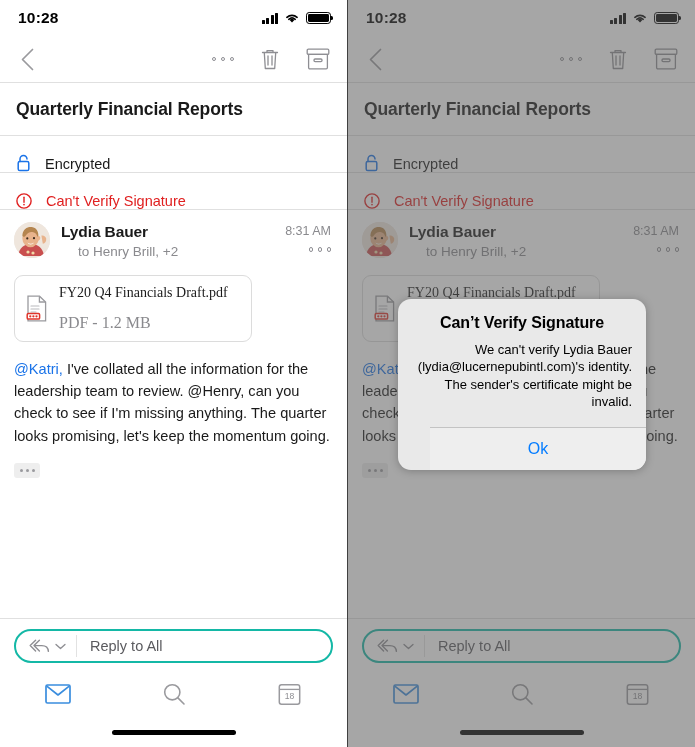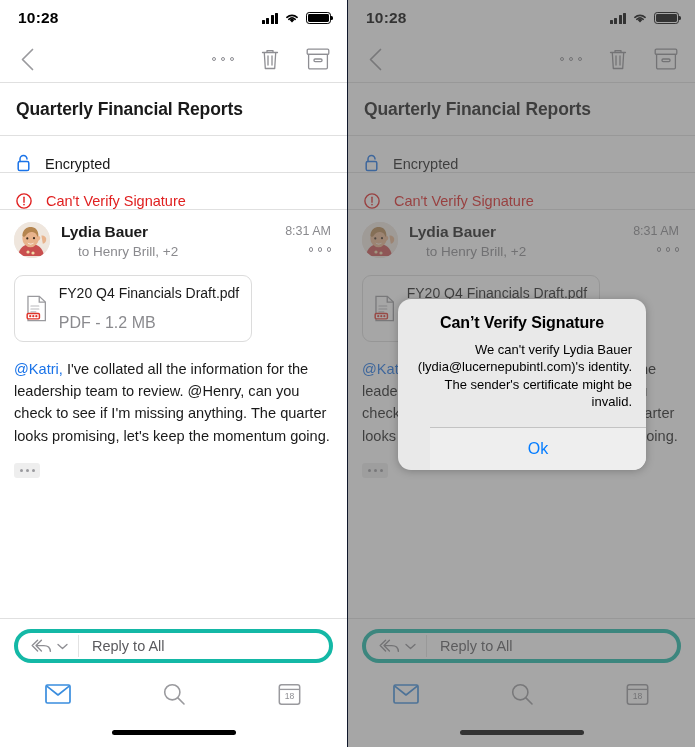--- a/index.html
+++ b/index.html
@@ -2,21 +2,21 @@
 <html><head>
 <meta charset="utf-8">
 <style>
   * { box-sizing: border-box; margin: 0; padding: 0; }
   html, body {
     width: 695px; height: 747px;
     background: #ffffff;
     font-family: "Liberation Sans", sans-serif;
     overflow: hidden;
   }
-  .stage { position: relative; width: 695px; height: 747px; display: flex; background:#0f172a; }
+  .stage { position: relative; width: 695px; height: 747px; display: flex; background:#404040; }
 
   .panel {
     position: relative;
     width: 347px; height: 747px;
     background: #ffffff;
     overflow: hidden;
     flex: 0 0 347px;
   }
   .panel.right { margin-left: 1px; width: 347px; flex: 0 0 347px; }
 
@@ -90,21 +90,21 @@
   .sender-name { font-size: 15.5px; font-weight: bold; color: #1a1a1a; letter-spacing: -.1px;}
   .sender-to { font-size: 13.5px; color: #8a8a8e; margin-top: 3px; margin-left: 17px; }
   .sender-right { display: flex; flex-direction: column; align-items: flex-end; gap: 9px; padding-top: 2px;}
   .time { font-size: 12.5px; color: #8a8a8e; }
 
   
   .attach-wrap { padding: 6px 16px 0 14px; background:#fff; }
   .attach {
     display: flex; align-items: center; gap: 11px;
     border: 1px solid #dcdcdc; border-radius: 9px;
-    padding: 9px 14px 9px 11px; width: 238px; background: #fff;
+    padding: 9px 14px 9px 11px; width: 238px; background: #fff; font-family: Liberation Serif, serif;
   }
   .attach-meta { min-width: 0; }
   .attach-name { font-size: 14px; color: #1a1a1a; white-space: nowrap; }
   .attach-sub { font-size: 16px; color: #8a8a8e; margin-top: 13px; }
 
   
   .body-text {
     padding: 16px 16px 0 14px; background:#fff;
     font-size: 14.6px; line-height: 1.52; color: #1a1a1a;
   }
@@ -117,21 +117,21 @@
 
   .filler { flex: 1; background: #fff; }
   .content-col { position:absolute; top:0; left:0; right:0; bottom:0; display:flex; flex-direction:column; }
 
   
   .replybar {
     border-top: 1px solid #e0e0e0; background: #fff;
     padding: 10px 14px 8px 14px;
   }
   .reply-field {
-    height: 34px; border: 4px solid #14b8a6; border-radius: 17px;
+    height: 34px; border: 2px solid #14b8a6; border-radius: 17px;
     display: flex; align-items: center; background: #fff;
   }
   .reply-left { display:flex; align-items:center; gap:5px; padding: 0 10px 0 12px; border-right: 1px solid #e2e2e2; height: 22px; }
   .reply-ph { padding-left: 13px; font-size: 14.5px; color: #5a5a5e; }
 
   
   .tabbar { height: 46px; display: flex; background: #fff; }
   .tab { flex: 1; display: flex; align-items: center; justify-content: center; }
   .home-ind-wrap { height: 30px; background:#fff; display:flex; align-items:center; justify-content:center; }
   .home-ind { width: 124px; height: 5px; border-radius: 3px; background: #000; }

